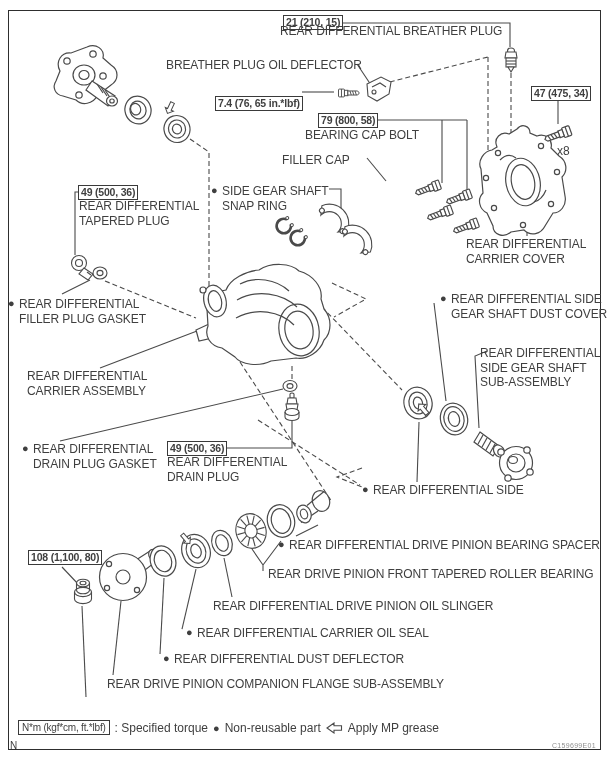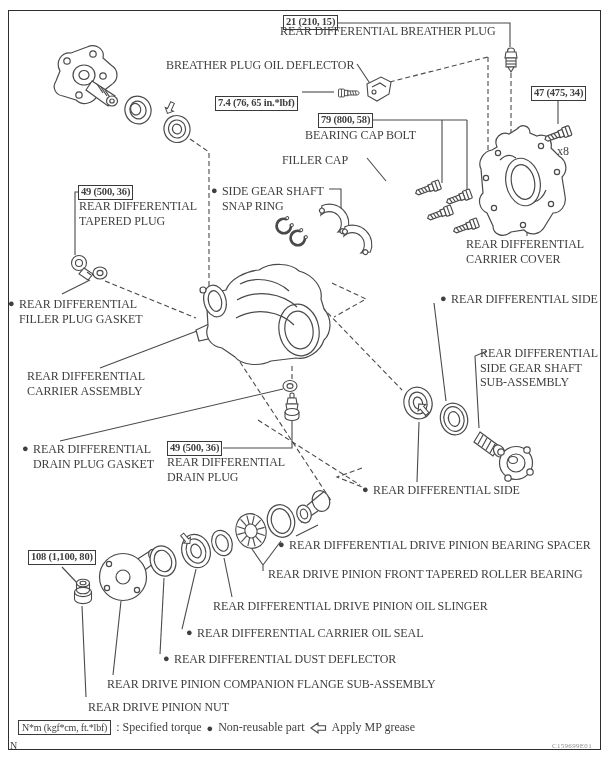--- a/index.html
+++ b/index.html
@@ -1,17 +1,17 @@
 <!DOCTYPE html>
 <html><head>
 <meta charset="utf-8">
 <style>
   html,body{margin:0;padding:0;background:#fff}
   .stage{position:relative;width:613px;height:765px;background:#ffffff;
-         font-family:Liberation Serif, serif;color:#3f3f3f;overflow:hidden}
+         font-family:Liberation Sans, sans-serif;color:#3f3f3f;overflow:hidden}
   .frame{position:absolute;left:8px;top:10px;width:593px;height:740px;
          border:1.6px solid #2e2e2e;box-sizing:border-box}
   .art{position:absolute;left:0;top:0}
   .lbl{position:absolute;font-size:12px;line-height:14.5px;letter-spacing:-0.1px;white-space:nowrap}
   .b{padding-left:11px}
   .blt{position:absolute;left:0;top:-1px;font-size:11px}
   .tq{position:absolute;border:1.5px solid #3a3a3a;padding:0 2px;font-size:10.5px;
       line-height:12.5px;font-weight:bold;letter-spacing:-0.2px;background:#fff;white-space:nowrap}
   .legend{position:absolute;left:18px;top:720px;display:flex;align-items:center;gap:5px;
           font-size:12px;white-space:nowrap}
@@ -324,20 +324,21 @@
 
   <div class="lbl b" style="left:8px;top:297px">
     <span class="blt">●</span>
     <div>REAR DIFFERENTIAL</div>
     <div>FILLER PLUG GASKET</div>
   </div>
 
   <div class="lbl b" style="left:440px;top:292px">
     <span class="blt">●</span>
     <div>REAR DIFFERENTIAL SIDE</div>
+    <div>GEAR SHAFT DUST COVER</div>
   </div>
 
   <div class="lbl" style="left:27px;top:369px">
     <div>REAR DIFFERENTIAL</div>
     <div>CARRIER ASSEMBLY</div>
   </div>
 
   <div class="lbl" style="left:480px;top:346px">
     <div>REAR DIFFERENTIAL</div>
     <div>SIDE GEAR SHAFT</div>
@@ -372,21 +373,20 @@
     <span class="blt">●</span>
     <div>REAR DIFFERENTIAL CARRIER OIL SEAL</div>
   </div>
 
   <div class="lbl b" style="left:163px;top:652px">
     <span class="blt">●</span>
     <div>REAR DIFFERENTIAL DUST DEFLECTOR</div>
   </div>
 
   <div class="lbl" style="left:107px;top:677px">REAR DRIVE PINION COMPANION FLANGE SUB-ASSEMBLY</div>
-  <div class="lbl" style="left:88px;top:700px">REAR DRIVE PINION NUT</div>
 
   <div class="legend">
     <span class="tqb">N*m (kgf*cm, ft.*lbf)</span>
     <span>: Specified torque</span>
     <span class="dot">●</span>
     <span>Non-reusable part</span>
     <svg width="17" height="12" viewBox="0 0 17 12">
       <path d="M1,6 L8,1 L8,3.8 L15.5,3.8 L15.5,8.2 L8,8.2 L8,11 Z" fill="#fff" stroke="#4a4a4a" stroke-width="1.1"></path>
     </svg>
     <span>Apply MP grease</span>

